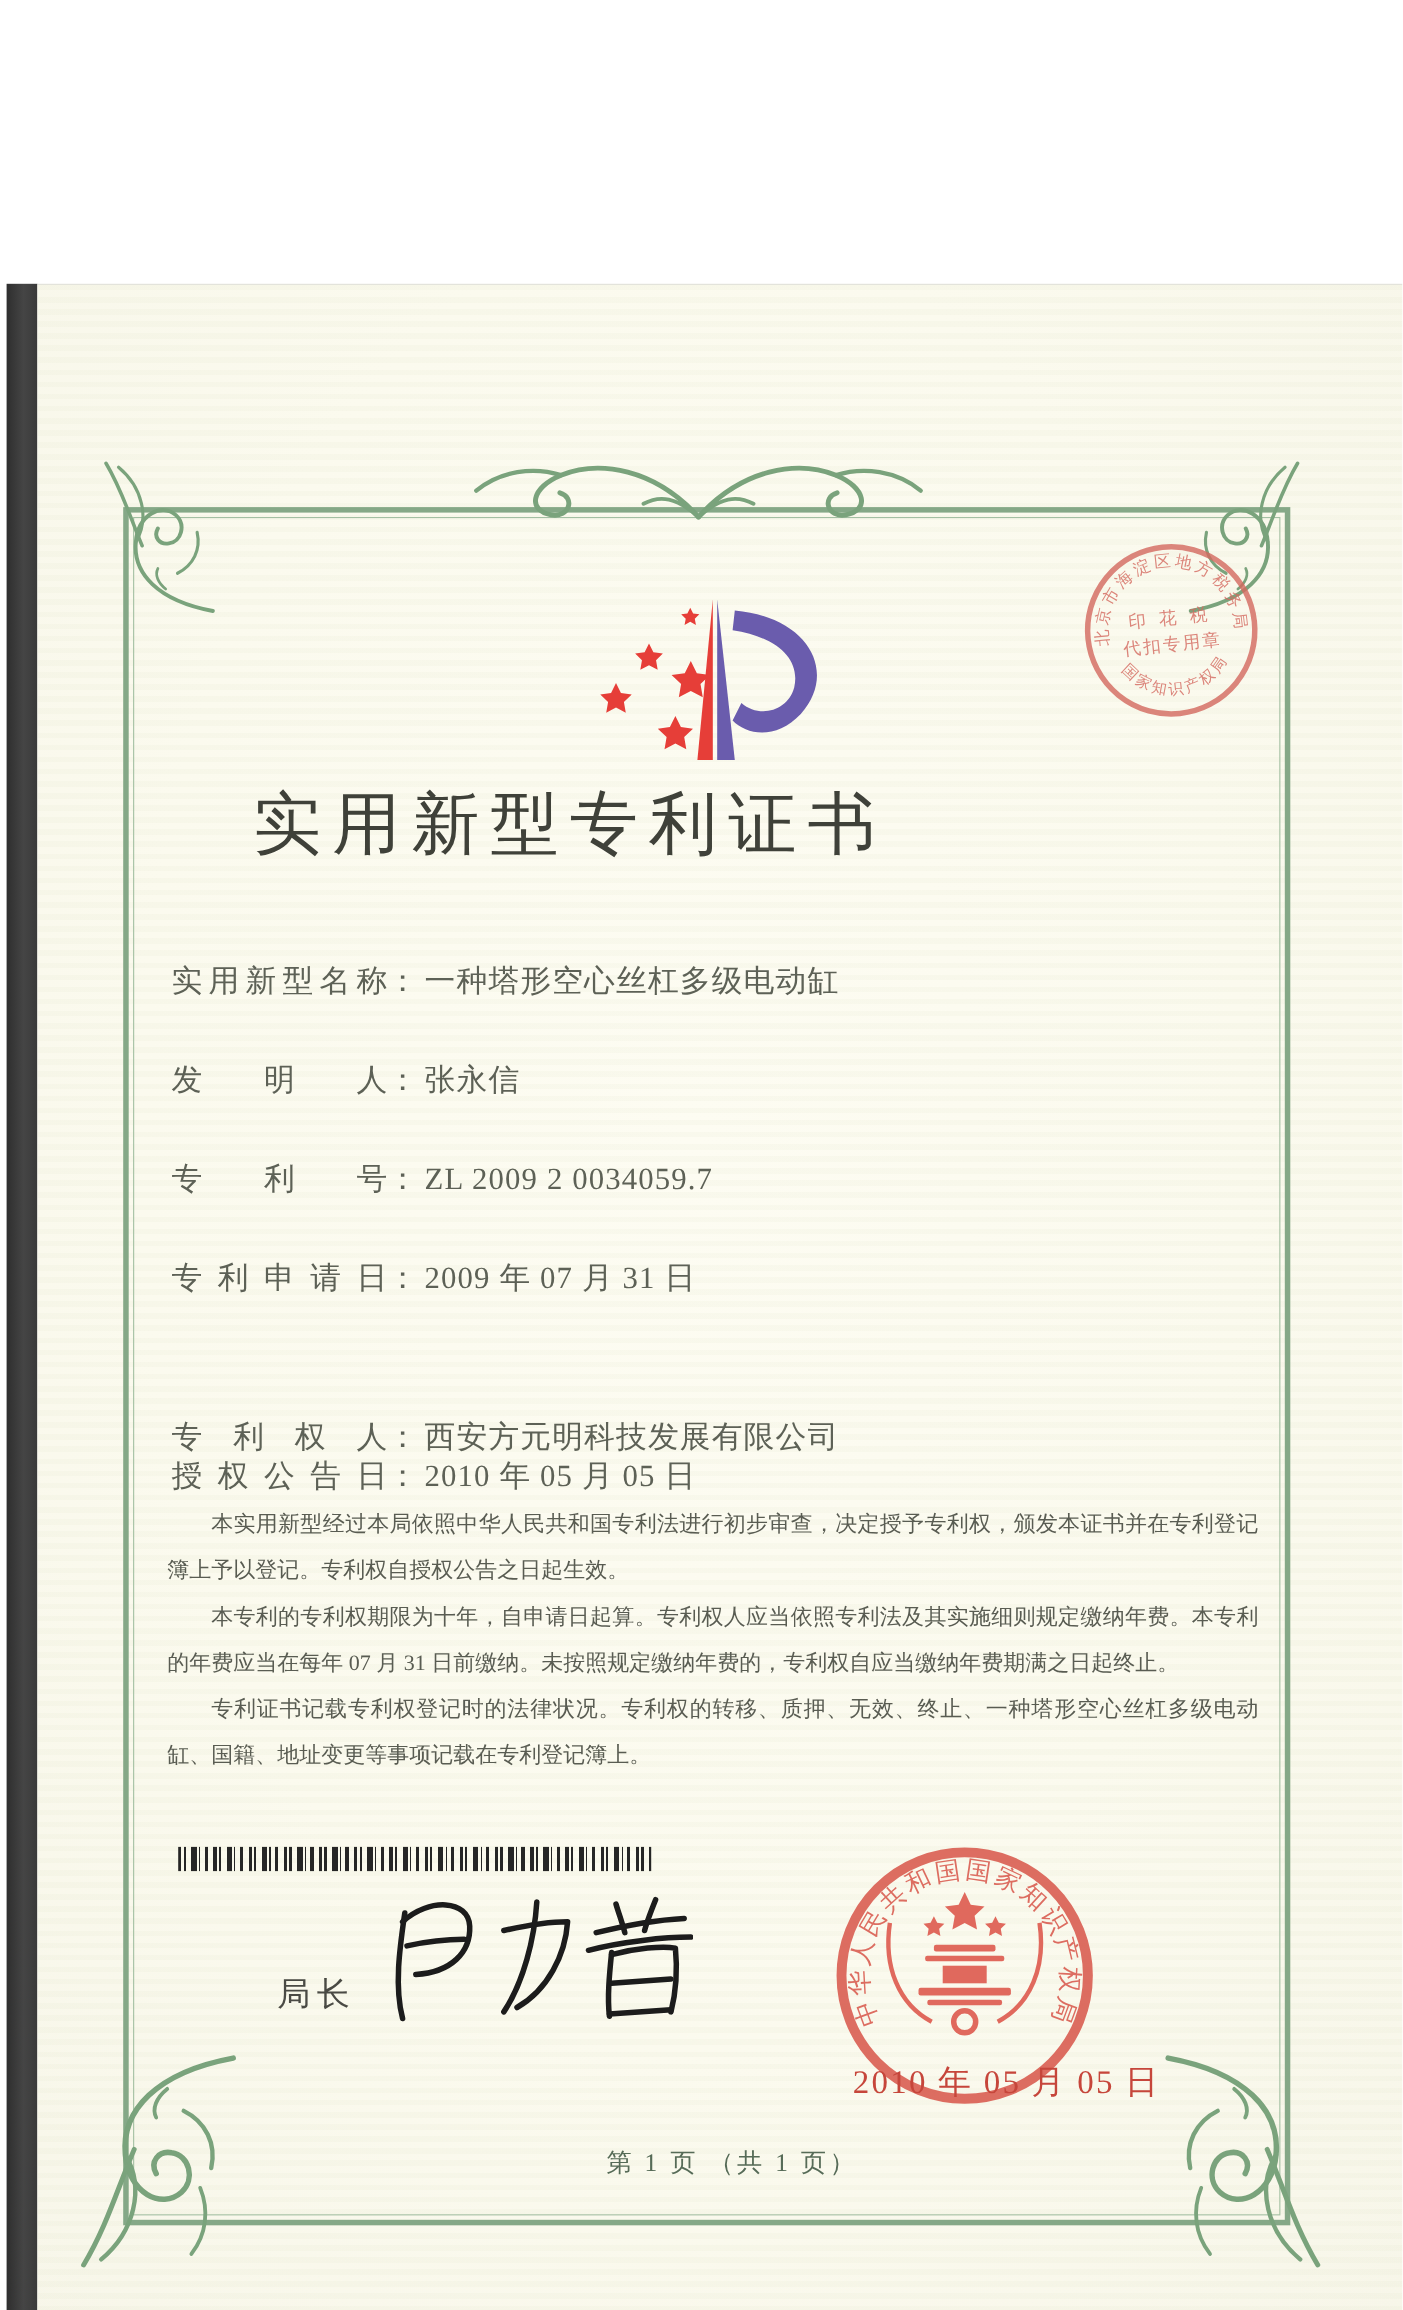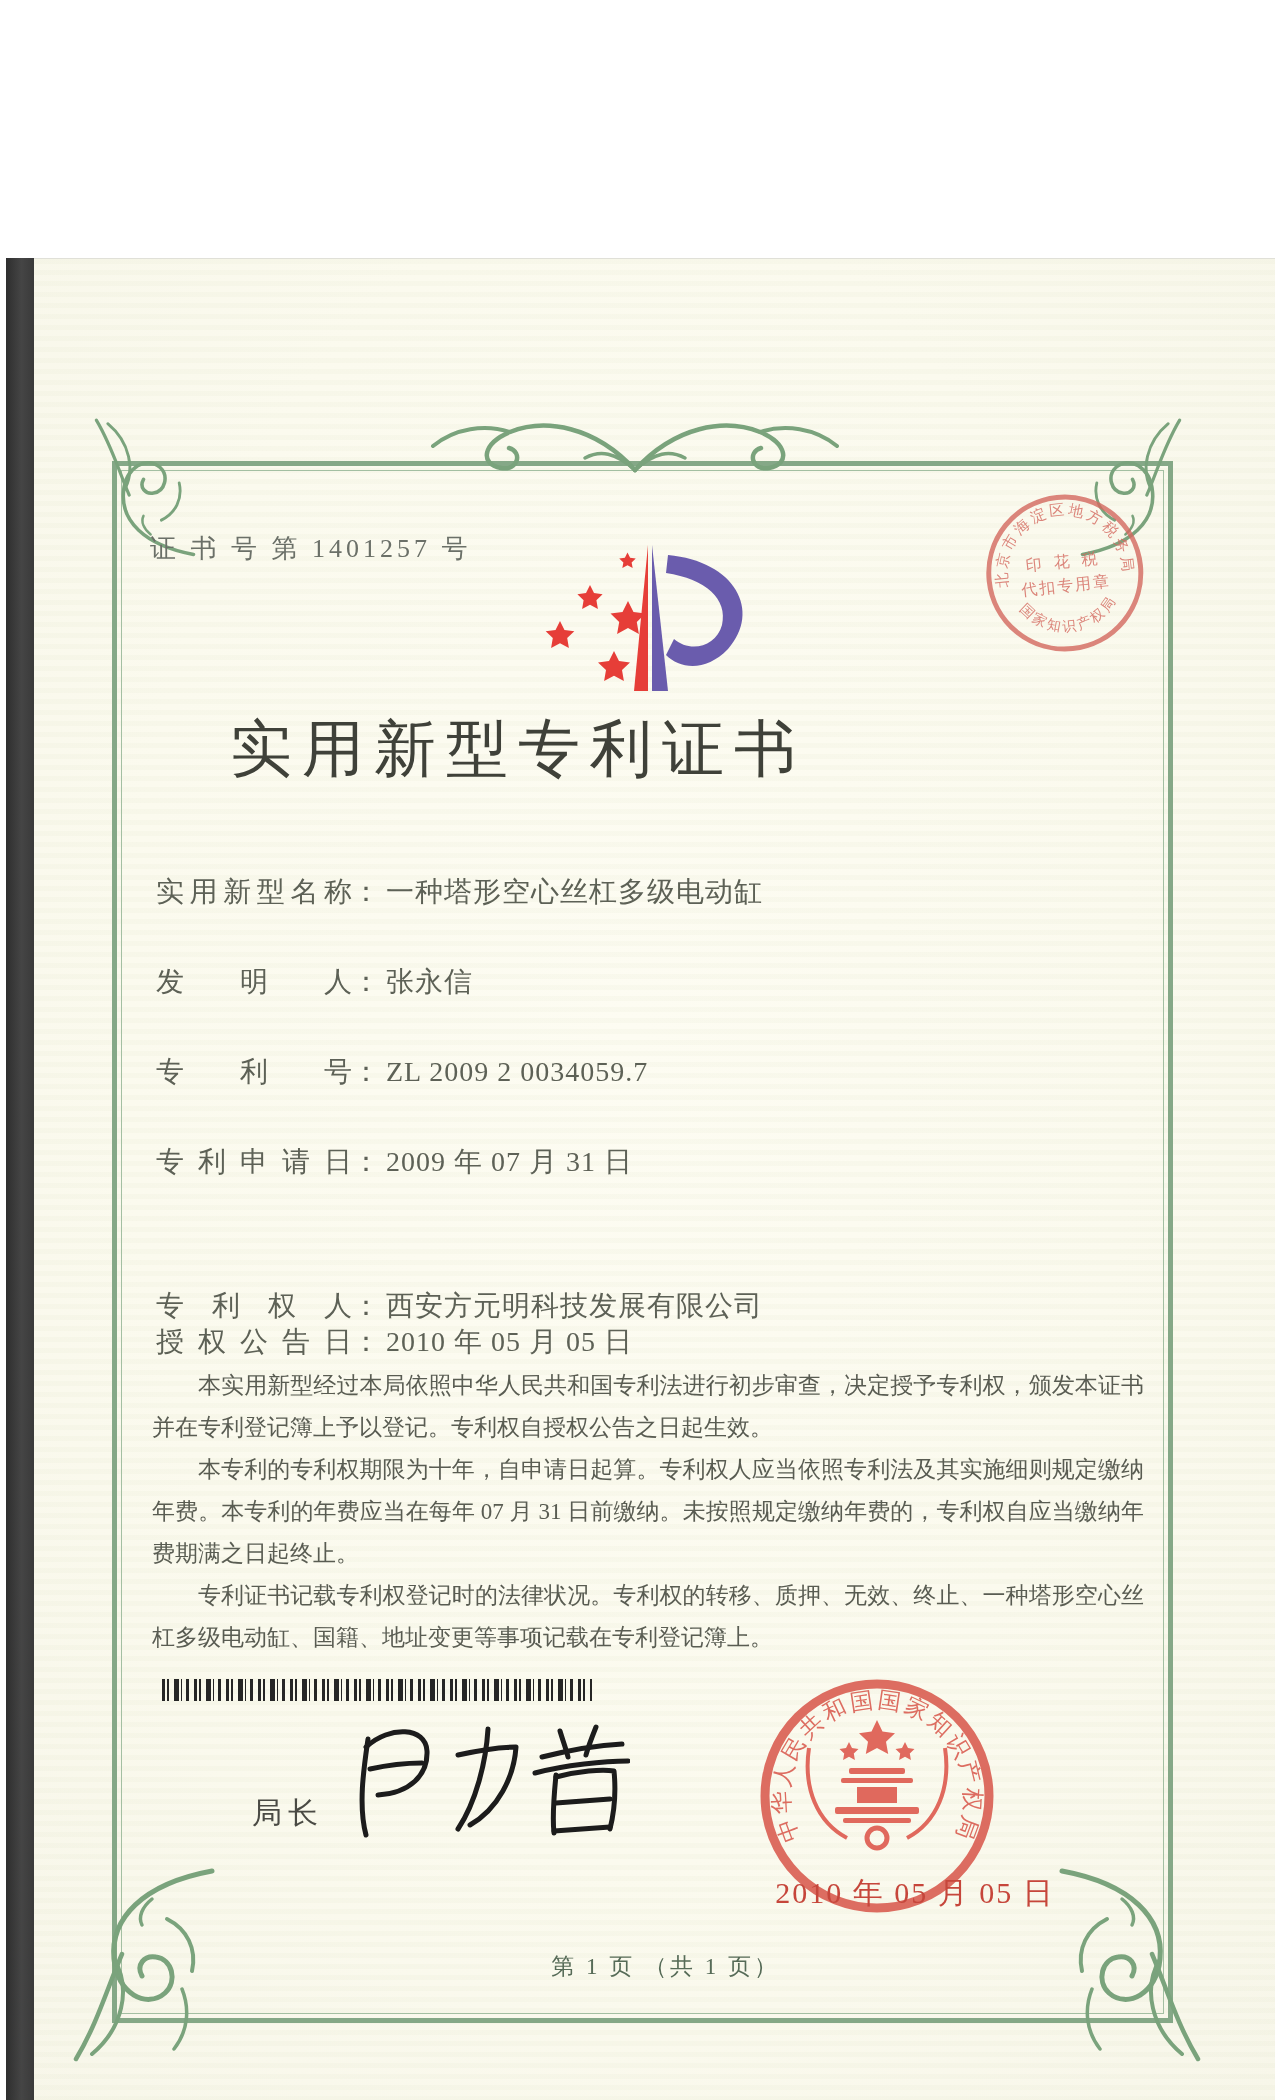--- a/index.html
+++ b/index.html
@@ -50,21 +50,21 @@
     position:absolute;left:122px;font-size:28px;color:#5d6156;white-space:nowrap;
   }
   .field-label{display:inline-block;width:196px;text-align:justify;text-align-last:justify;}
   .field-colon{display:inline-block;margin-right:6px;}
   .field-value{letter-spacing:1px;}
   .row-0{top:614px;}.row-1{top:704px;}.row-2{top:794px;}
   .row-3{top:884px;}.row-4{top:1028px;}.row-5{top:1064px;}
 
   .paragraphs{
     position:absolute;left:118px;top:1106px;width:992px;
-    font-size:23px;line-height:42px;color:#595c52;text-align:justify;
+    font-size:20px;line-height:42px;color:#595c52;text-align:justify;
   }
   .paragraphs p{margin:0;text-indent:2em;}
 
   .barcode{
     position:absolute;left:128px;top:1420px;width:430px;height:22px;
     background:repeating-linear-gradient(90deg,
       #262626 0 3px, transparent 3px 5px,
       #262626 5px 7px, transparent 7px 12px,
       #262626 12px 17px, transparent 17px 19px,
       #262626 19px 20px, transparent 20px 24px,
@@ -148,21 +148,20 @@
         <path d="M220,64 C200,46 185,44 170,52" stroke-width="3.5"></path>
         <g transform="translate(440,0) scale(-1,1)">
           <path d="M220,64 C180,20 130,12 95,26 C68,37 64,58 86,62 C103,65 108,46 94,42" stroke-width="4.5"></path>
           <path d="M95,26 C70,18 40,22 18,40" stroke-width="4"></path>
           <path d="M220,64 C200,46 185,44 170,52" stroke-width="3.5"></path>
         </g>
       </g>
     </svg>
   </div>
 
-  <div class="cert-number">证 书 号 第 1401257 号</div>
 
   <div class="logo">
     <svg width="250" height="165" viewBox="0 0 250 165">
       <g fill="#e63e38">
         <path d="M95,10 l3.5,7 7.5,1 -5.5,5.2 1.4,7.6 -6.9-3.7 -6.9,3.7 1.4-7.6 -5.5-5.2 7.5-1z" transform="scale(0.75) translate(35,8)"></path>
         <path d="M60,46 l4,8 8.6,1.2 -6.2,6 1.5,8.7 -7.9-4.2 -7.9,4.2 1.5-8.7 -6.2-6 8.6-1.2z"></path>
         <path d="M98,62 l5.5,11 12,1.6 -8.7,8.3 2.1,12 -10.9-5.8 -10.9,5.8 2.1-12 -8.7-8.3 12-1.6z"></path>
         <path d="M30,82 l4.5,9 9.8,1.3 -7.1,6.8 1.7,9.8 -8.9-4.7 -8.9,4.7 1.7-9.8 -7.1-6.8 9.8-1.3z"></path>
         <path d="M84,112 l5,10 11,1.5 -8,7.6 1.9,11 -9.9-5.3 -9.9,5.3 1.9-11 -8-7.6 11-1.5z"></path>
         <path d="M118,6 L104,152 L118,152 Z"></path>

